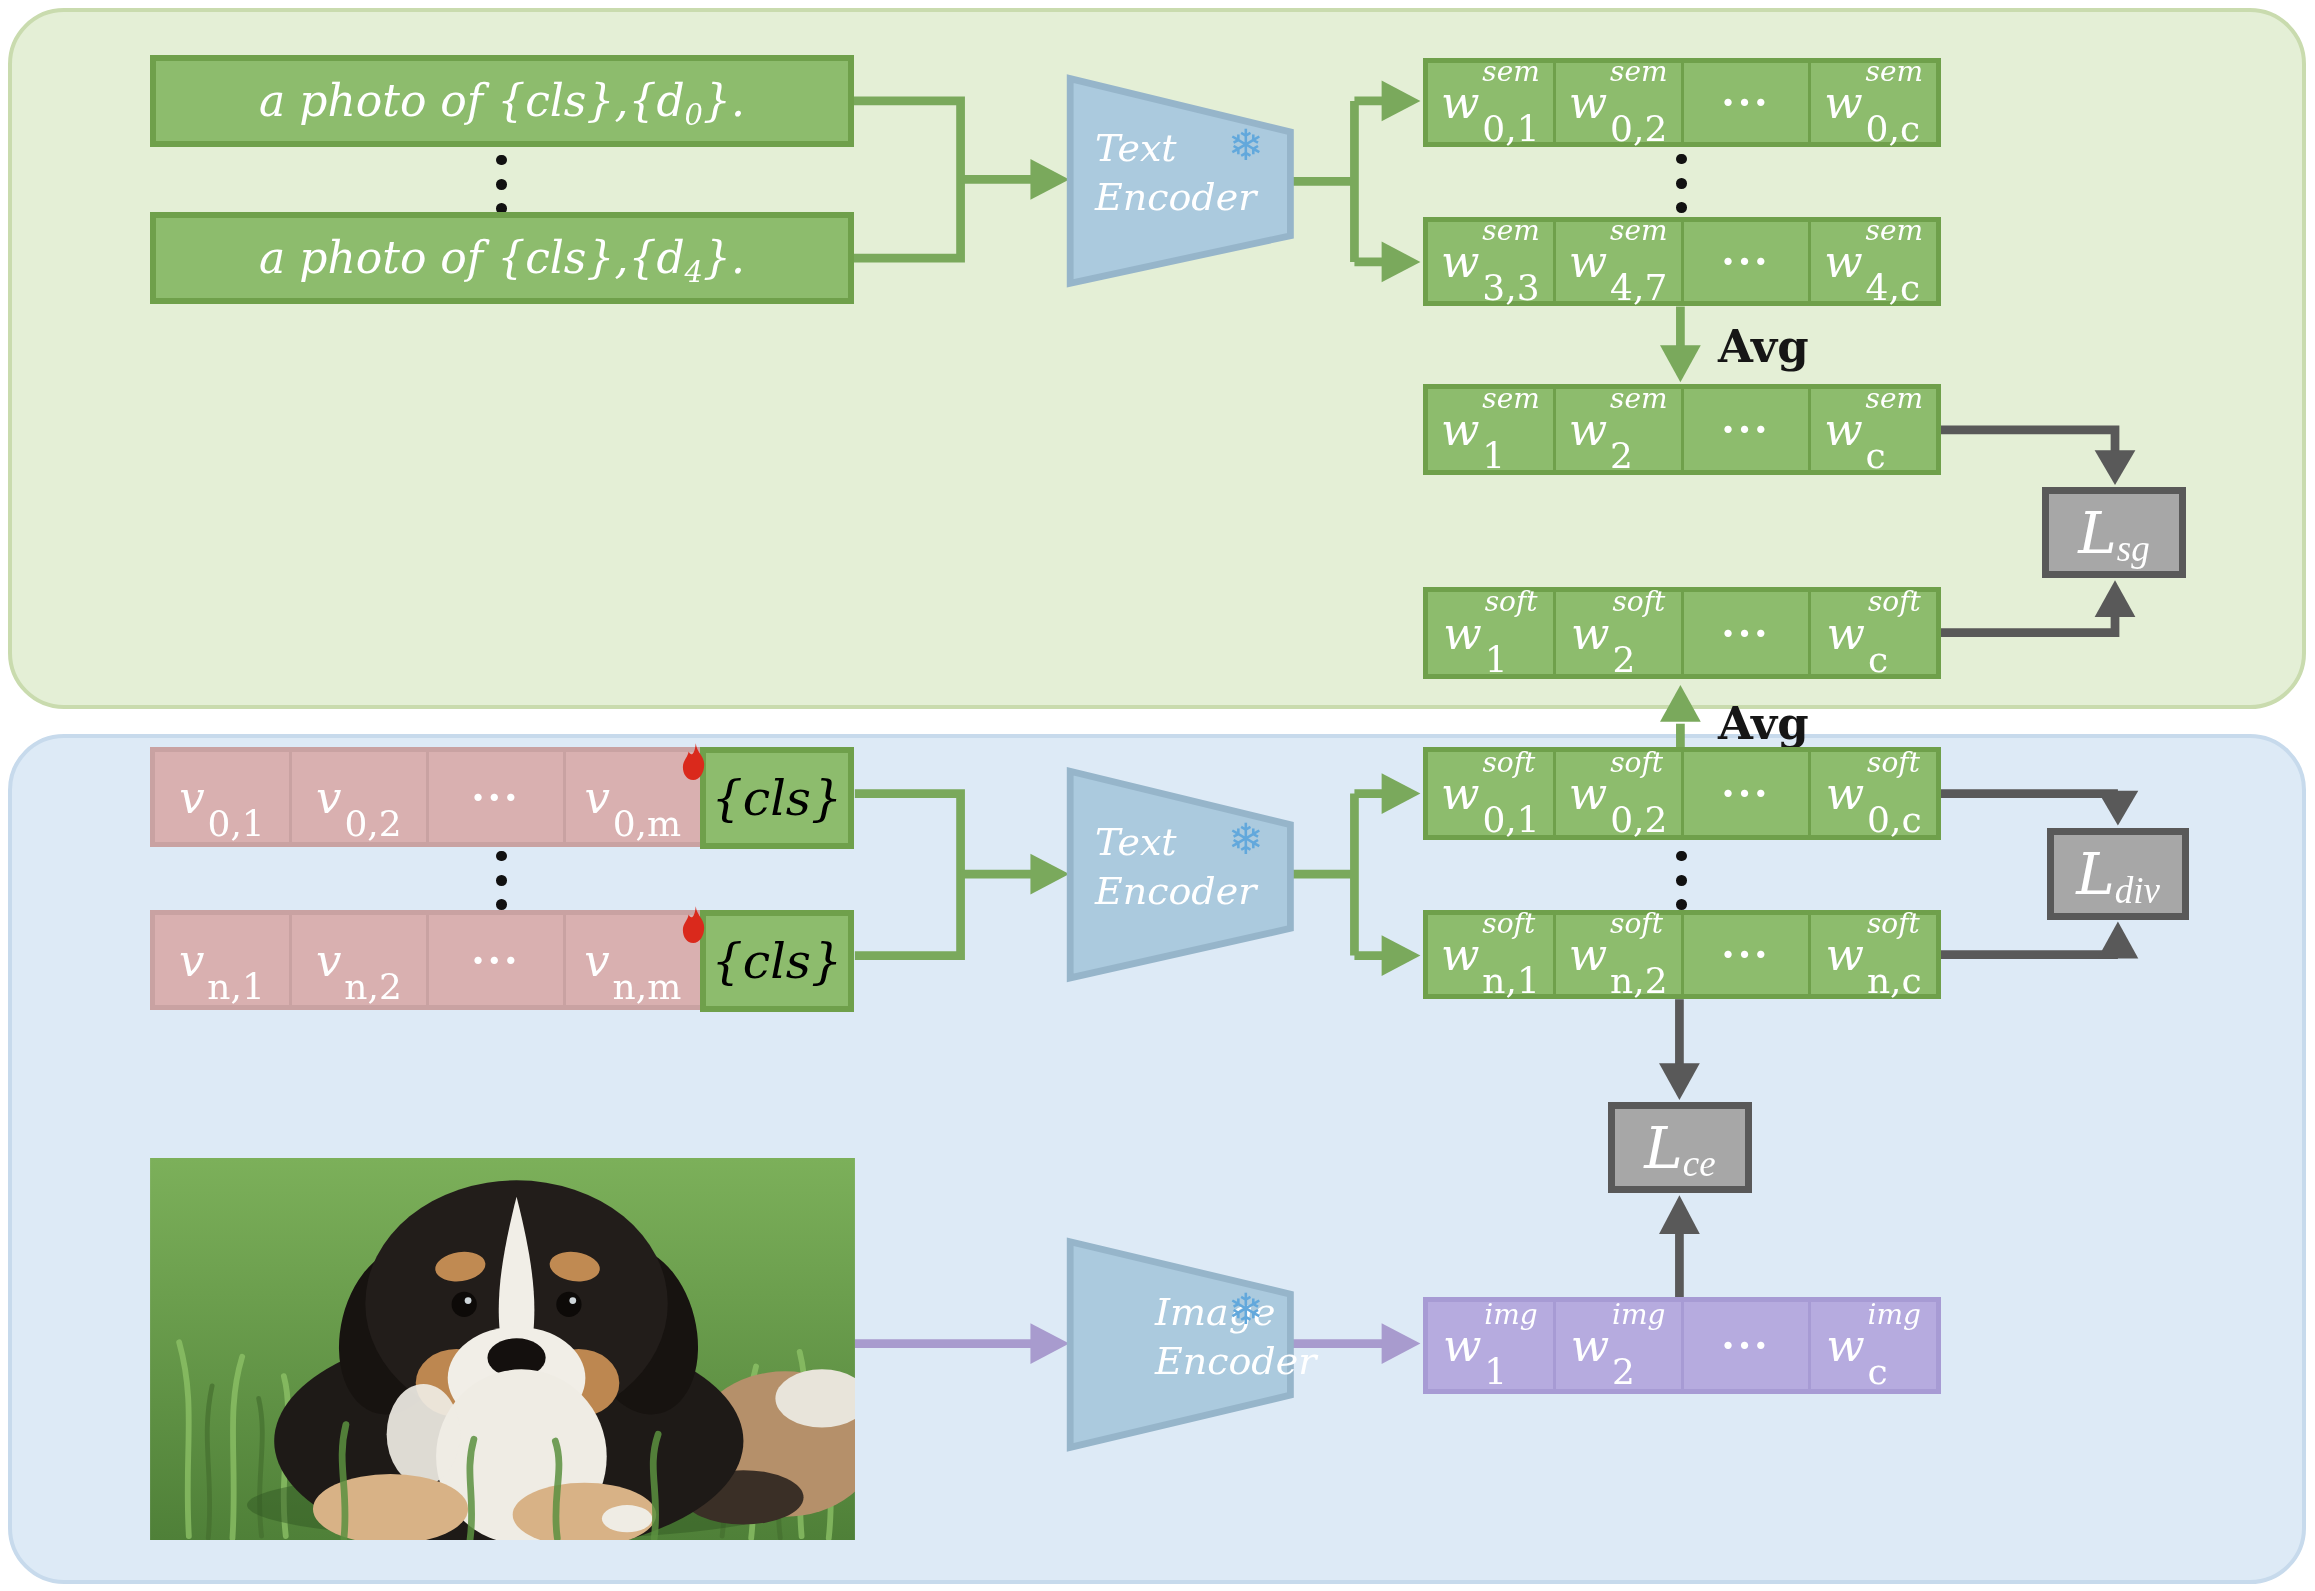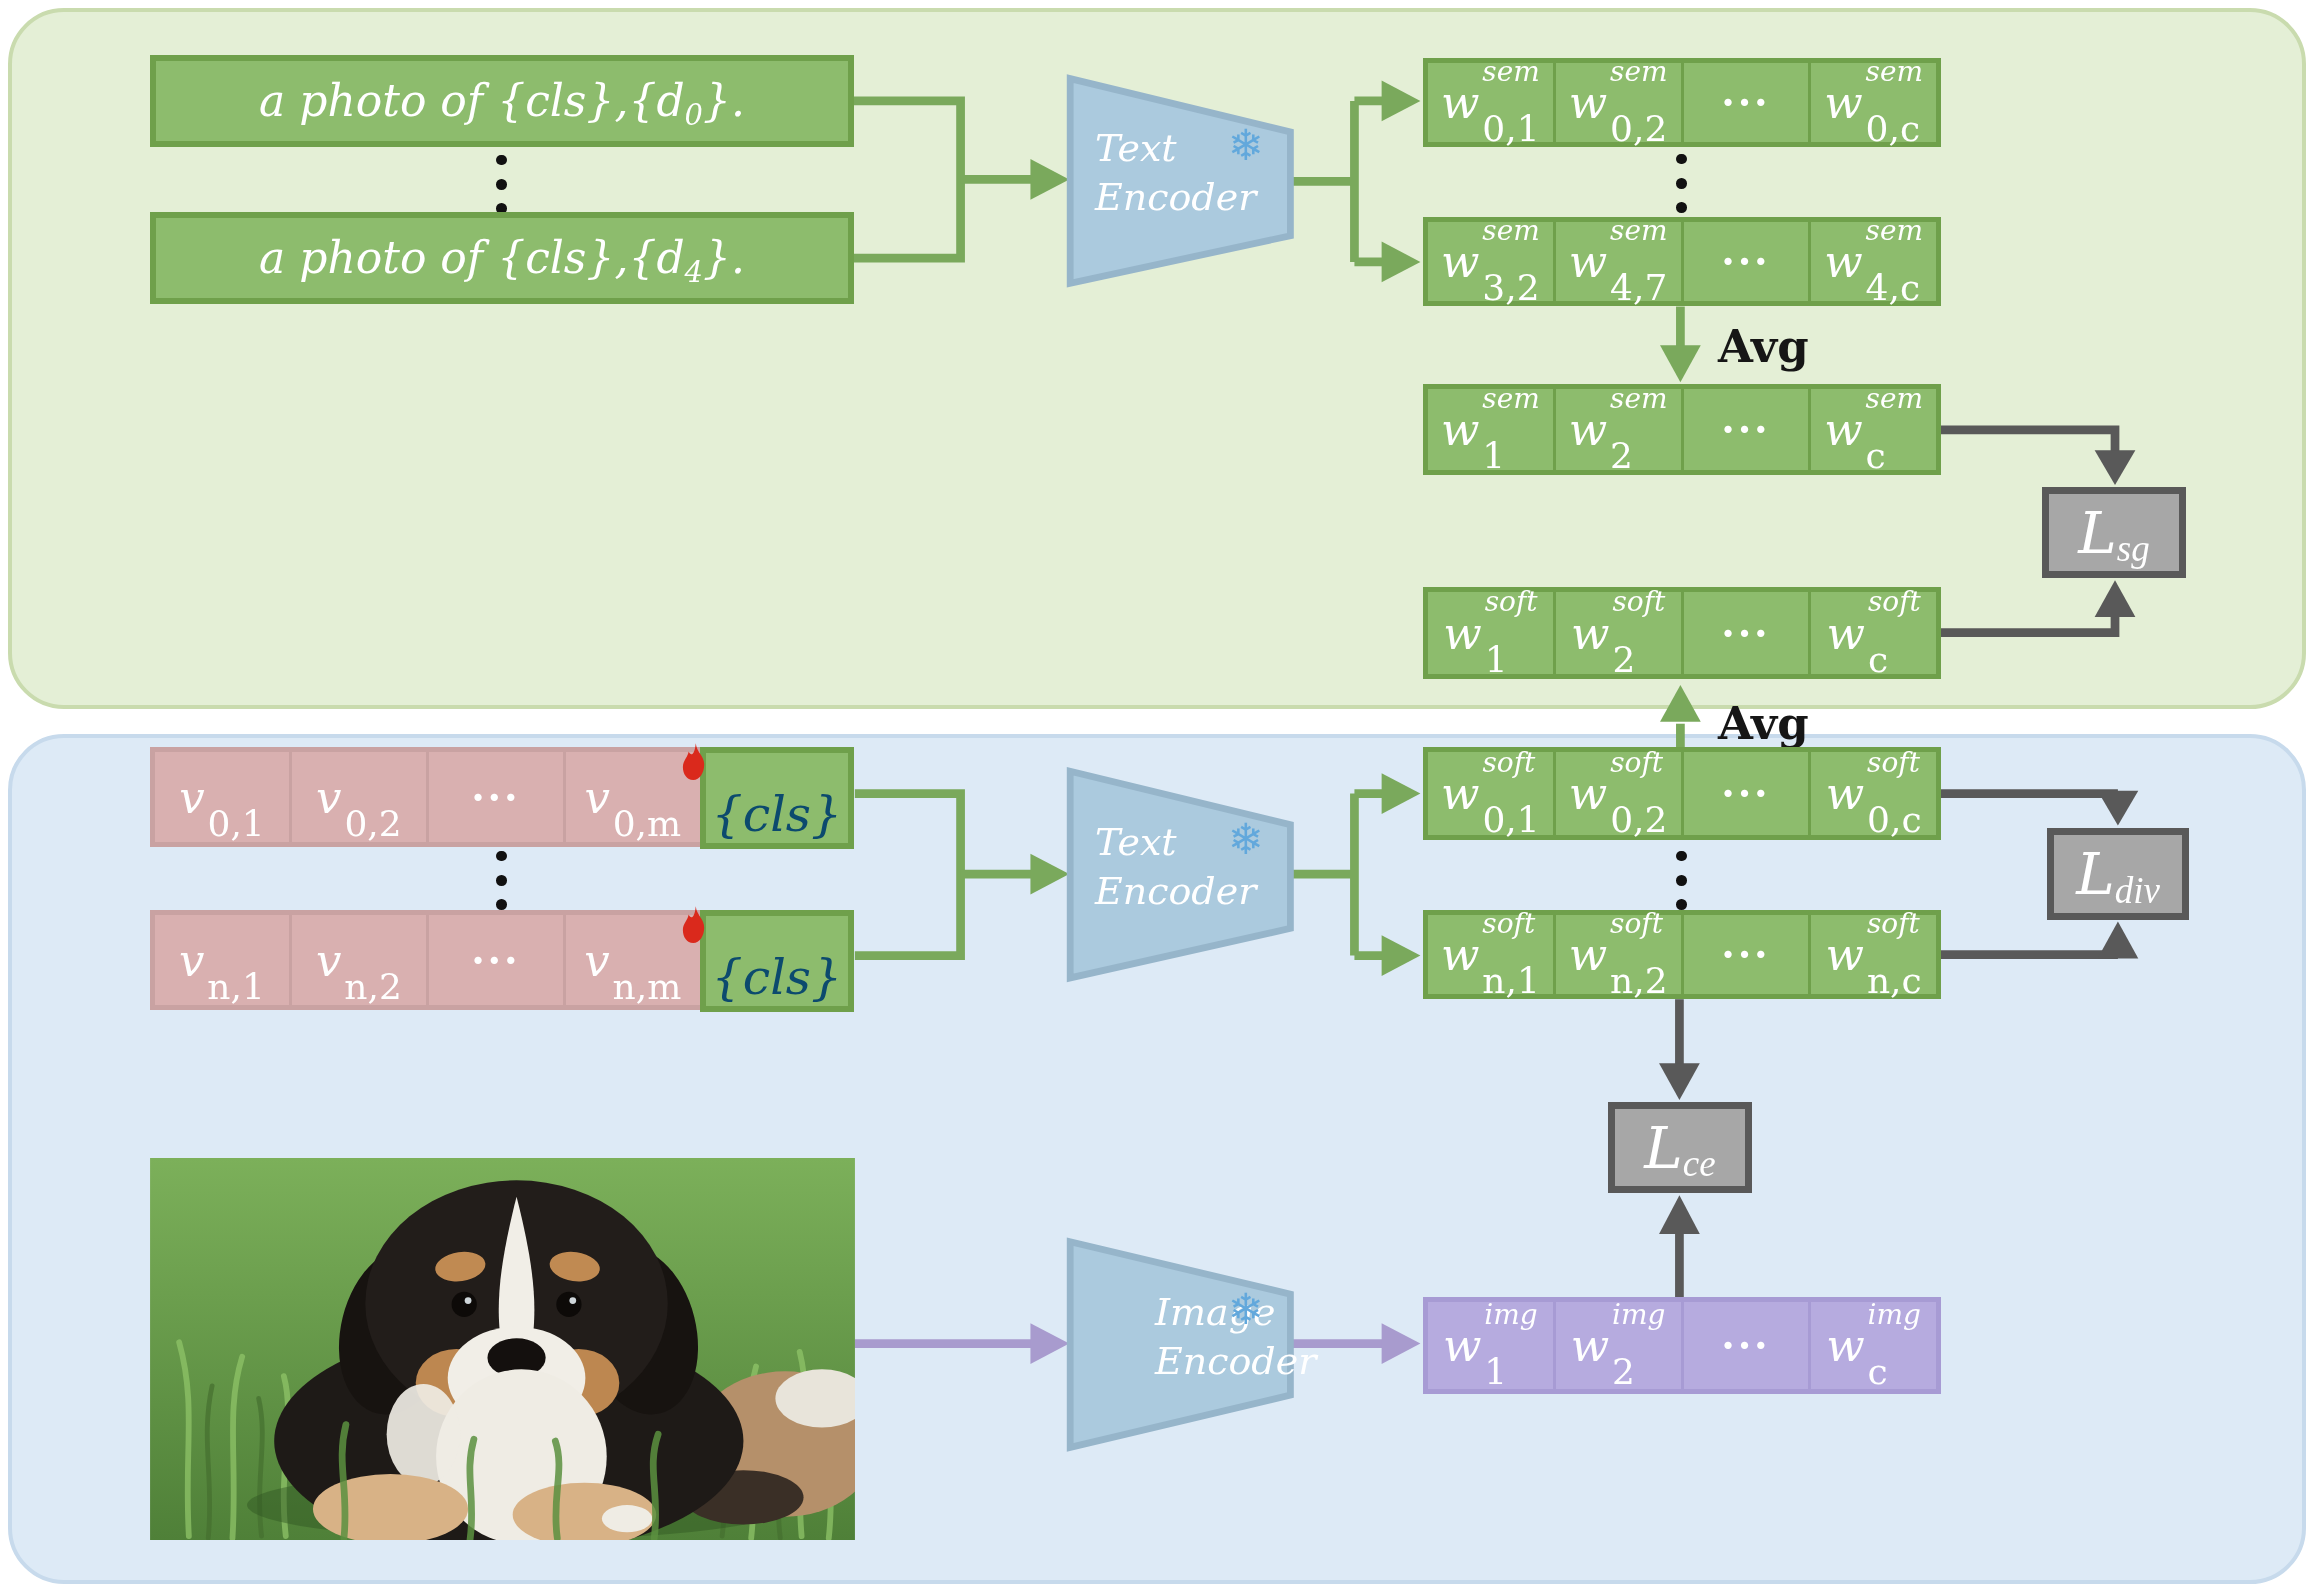--- a/index.html
+++ b/index.html
@@ -30,23 +30,23 @@
   .vrow.pinkpart .cell:last-child{border-right:none;}
   .vrow.purple{background:var(--purple_fill,#b6abdf);border:5.8px solid var(--purple_border,#a79bd4);}
   .vrow.purple .cell{border-right:3.9px solid var(--purple_border,#a79bd4);}
   .vrow.purple .cell:last-child{border-right:none;}
   .mvar{font-size:45px;line-height:1;}
   .stack{display:inline-flex;flex-direction:column;align-items:flex-start;margin-left:2.9px;}
   .stack .sup{font-size:28px;line-height:1.05;min-height:29px;font-style:italic;}
   .stack .sub{font-size:36px;line-height:1.05;font-style:normal;margin-top:24px;}
   .hdots{font-size:39px;font-style:normal;font-weight:bold;letter-spacing:2.9px;line-height:1;}
 
-  .clscell{display:flex;align-items:flex-end;justify-content:center;
+  .clscell{display:flex;align-items:center;justify-content:center;
            background:var(--green_fill,#8dbc6d);border:6.8px solid var(--green_border,#6fa04b);
-           color:#0c4a6e;font-style:italic;font-size:49px;}
+           color:#000000;font-style:italic;font-size:49px;}
 
   
   .vdots{display:flex;flex-direction:column;align-items:center;}
   .vdots i{display:block;width:10.7px;height:10.7px;border-radius:50%;background:#111;margin:6.8px 0;}
 
   
   .enc-label{color:#fff;font-style:italic;font-size:38px;line-height:1.3;}
   .snow{font-family:"DejaVu Sans","Liberation Sans",sans-serif;font-size:43px;
         color:var(--snowflake,#62a8dc);line-height:1;}
 
@@ -176,21 +176,21 @@
   <div class="abs vdots" style="left:1670px;top:147px;width:23px;">
       <i></i>
       <i></i>
       <i></i>
     </div>
   <div class="abs vrow" style="left:1423px;top:217px;width:518px;height:89px;">
       <div class="cell">
         <span class="mvar">w</span>
         <span class="stack">
           <span class="sup">sem</span>
-          <span class="sub">3,2</span>
+          <span class="sub">3,3</span>
         </span>
       </div>
       <div class="cell">
         <span class="mvar">w</span>
         <span class="stack">
           <span class="sup">sem</span>
           <span class="sub">4,7</span>
         </span>
       </div>
       <div class="cell">

